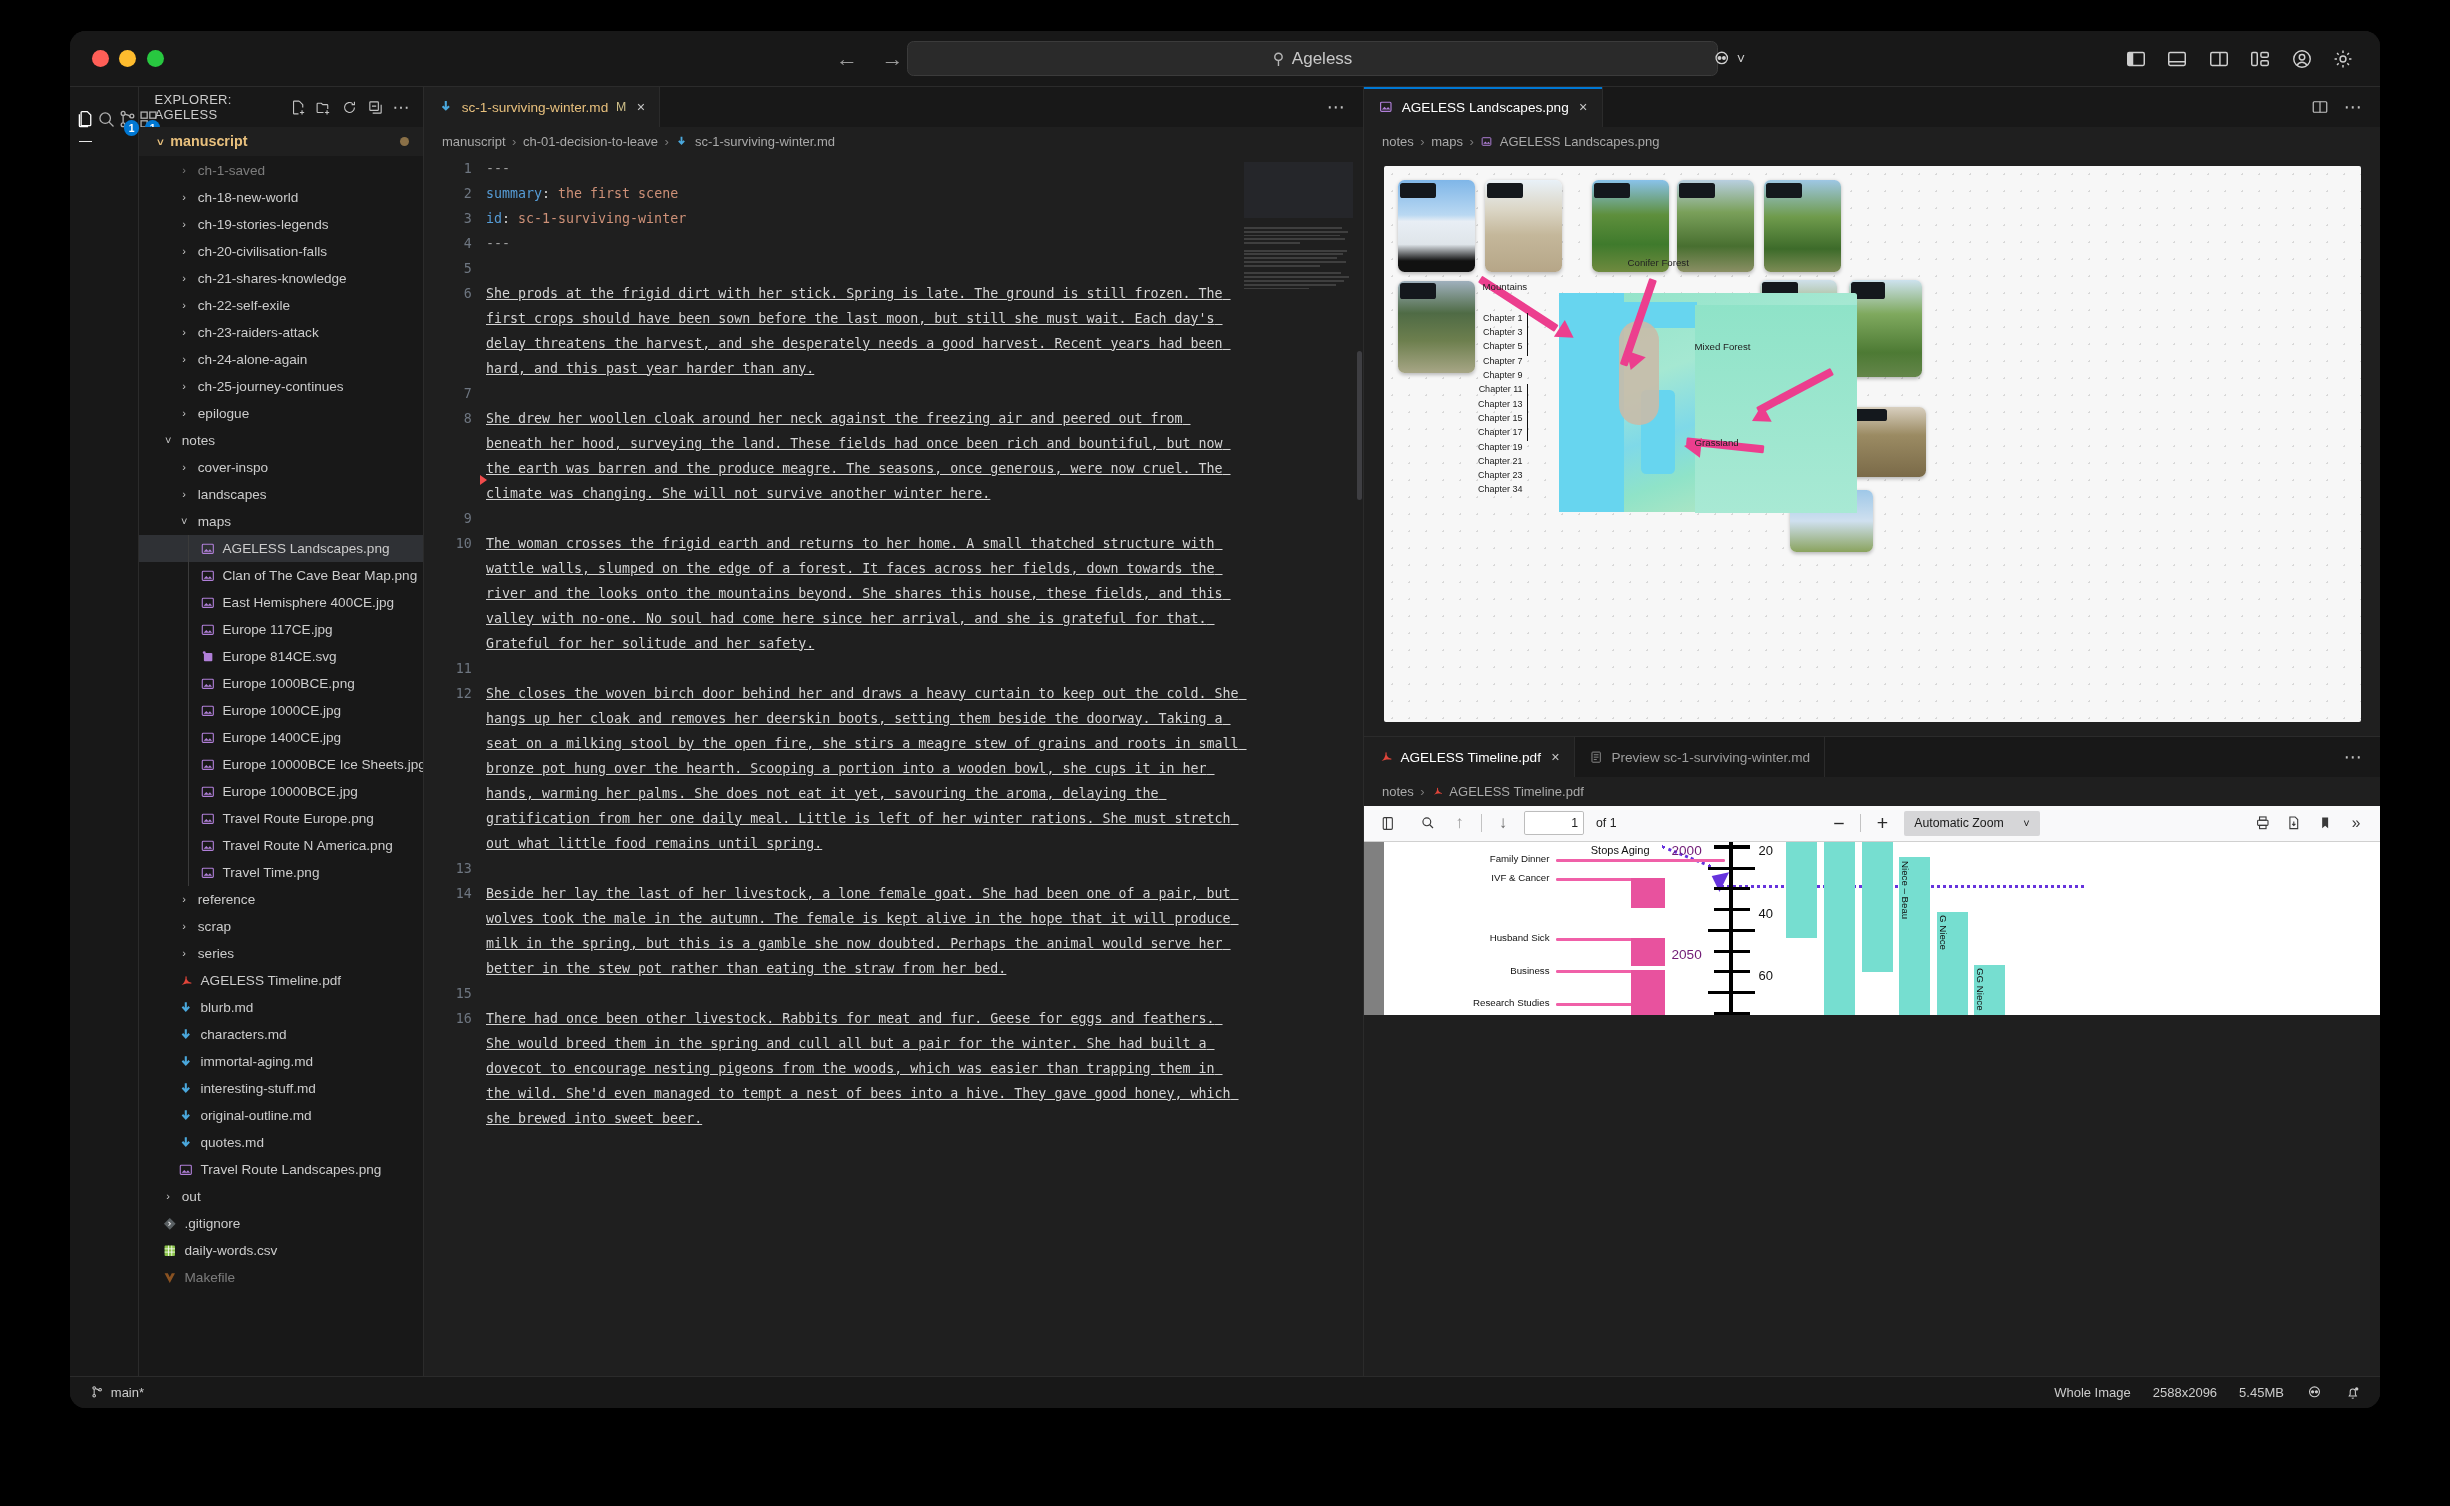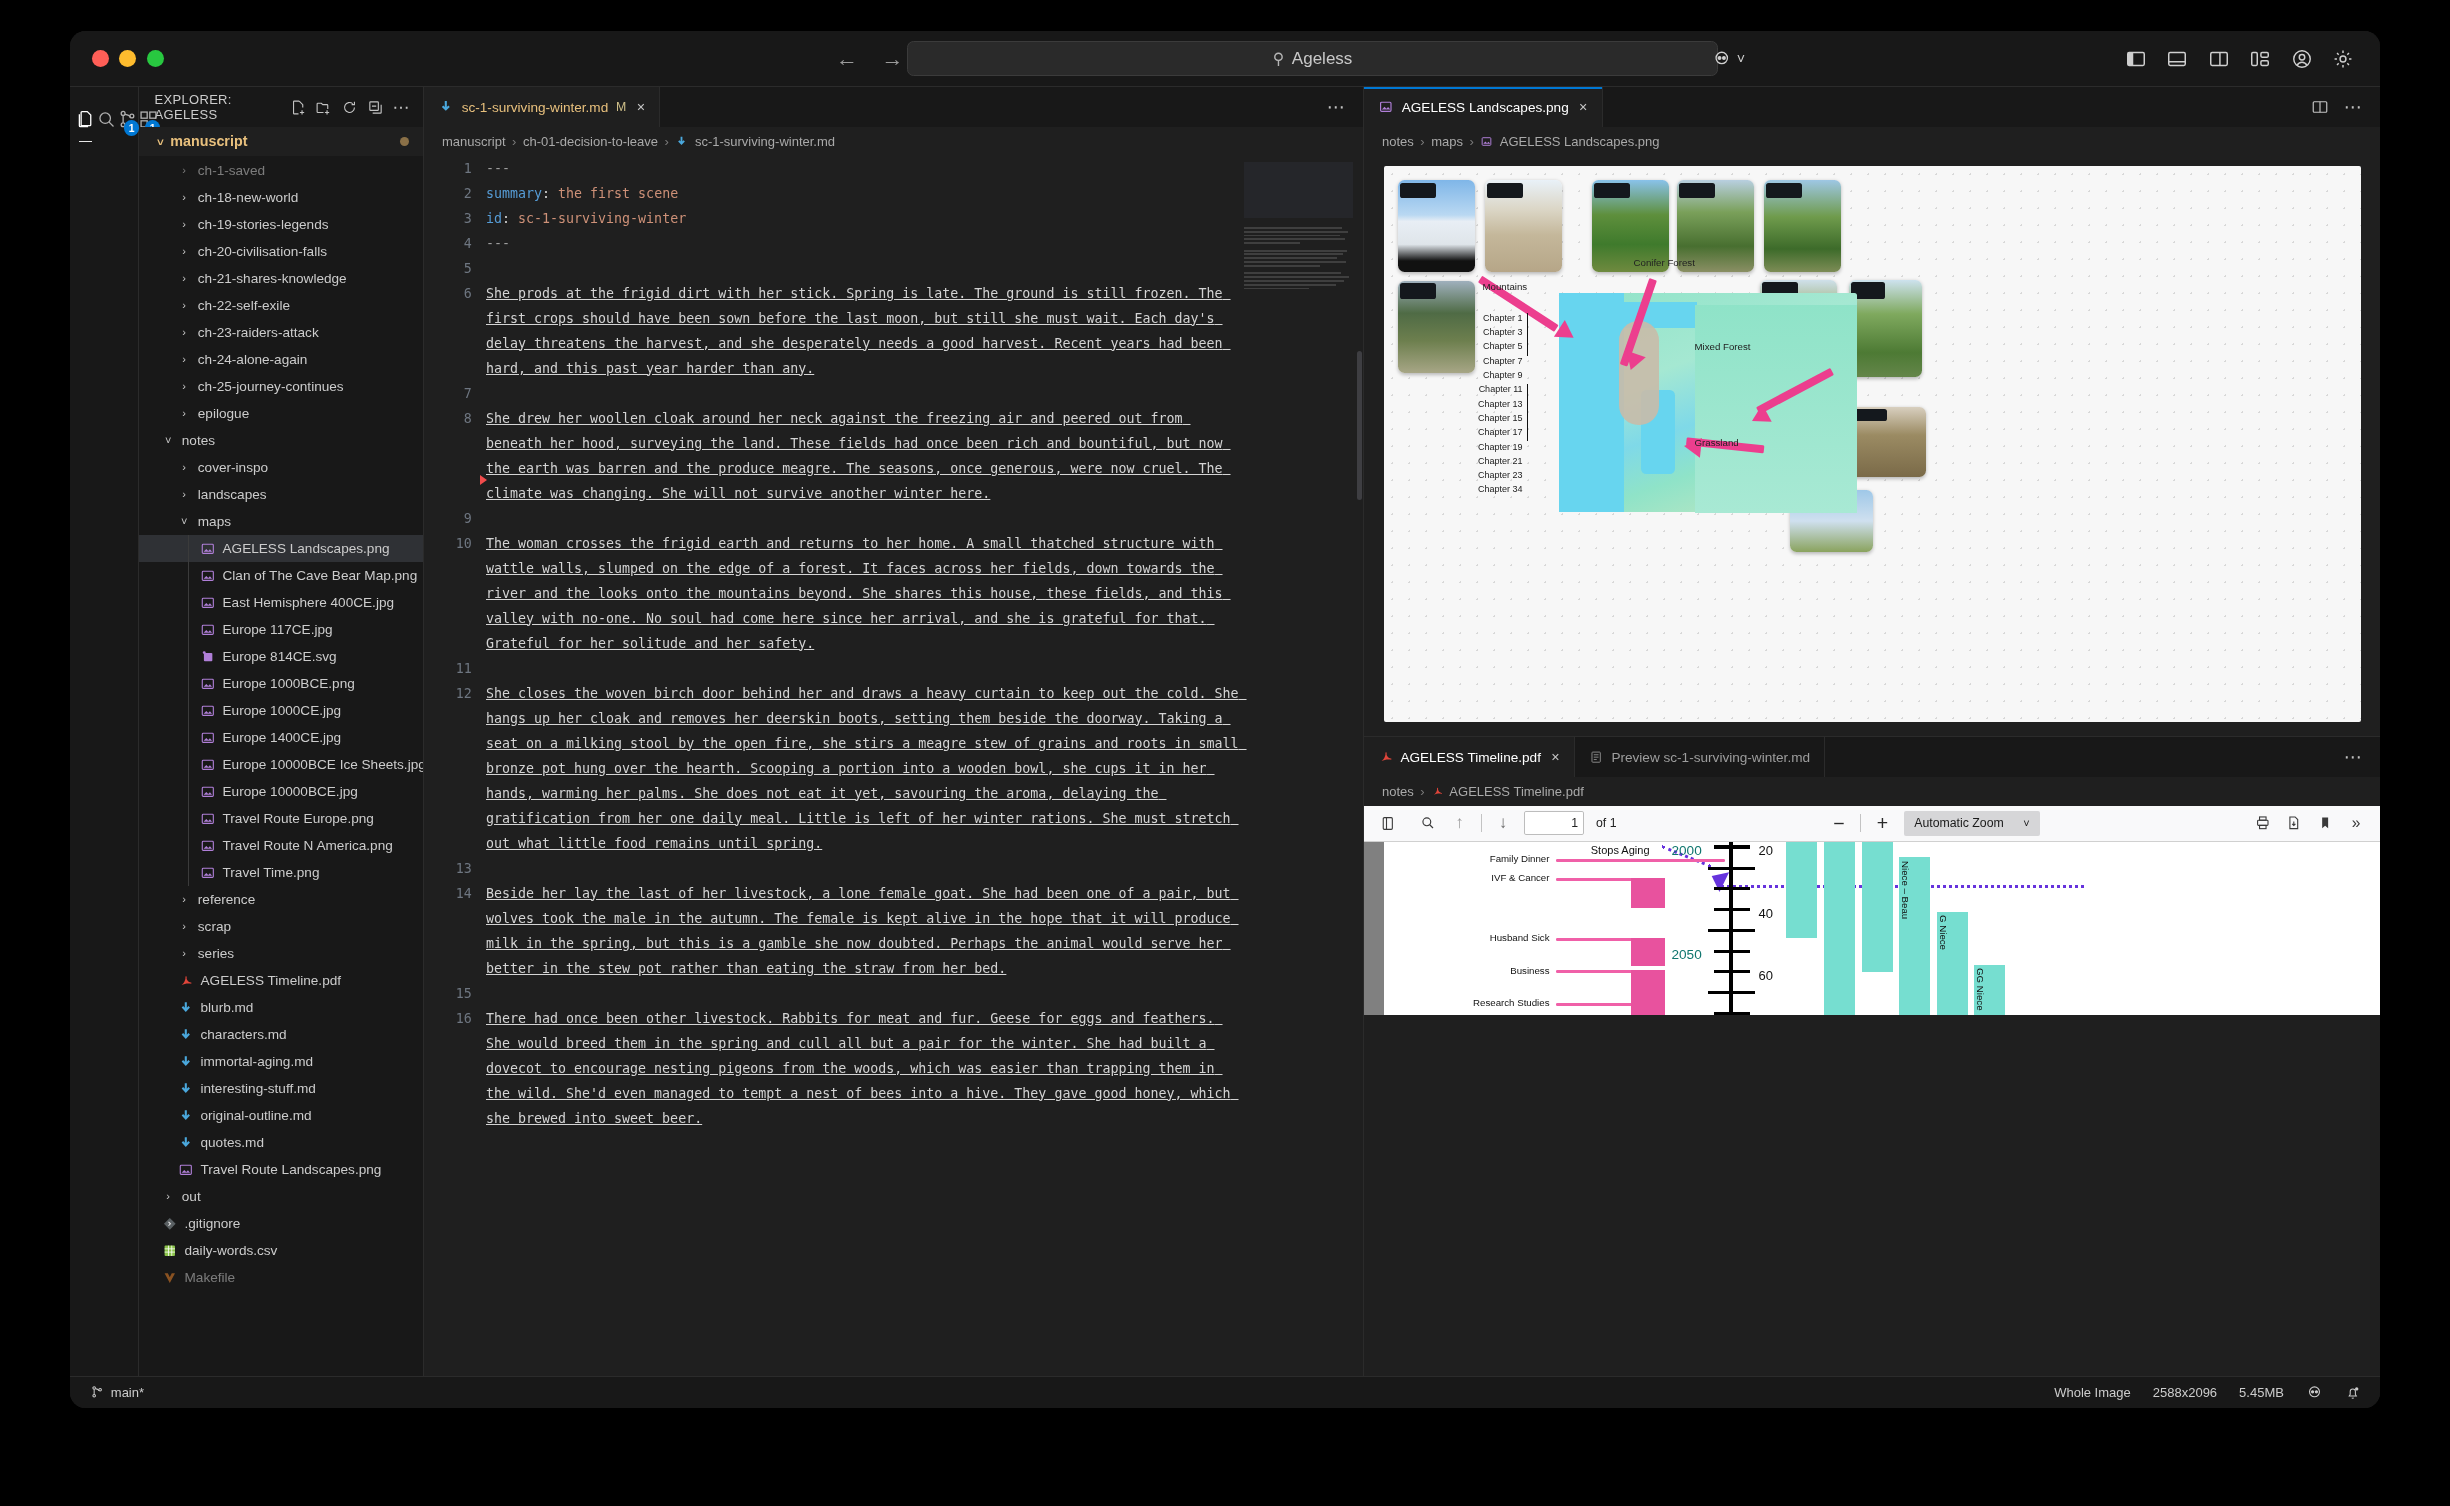--- a/index.html
+++ b/index.html
@@ -207,21 +207,21 @@
   .zoomsel {
     background:#d6d6d8; border-radius:1.9px; height:25px; padding:0 10.4px;
     display:flex;align-items:center; gap:19.5px; font-size:12.3px; color:#1a1a1a;
   }
   .vdiv { width:0.6px; height:18px; background:#c3c3c3; }
   .pdfpage { flex:1; background:#808080; overflow:hidden; position:relative; }
   .pdfsheet { position:absolute; left:19.5px; right:0; top:0; bottom:0; background:#fff; }
   .tl-label { position:absolute; font-size:9.7px; color:#111; text-align:right; }
   .tl-pinkline { position:absolute; height:3.2px; background:#f060a8; border-radius:1.3px; }
   .tl-pinkbar { position:absolute; background:#e8529e; }
-  .tl-year { position:absolute; font-size:13.6px; color:#0f766e; font-weight:500;}
+  .tl-year { position:absolute; font-size:13.6px; color:#701a75; font-weight:500;}
   .tl-axis { position:absolute; width:4.5px; background:#000; }
   .tl-tick { position:absolute; height:3.2px; background:#000; }
   .tl-num { position:absolute; font-size:13px; color:#111; }
   .tl-green { position:absolute; background:#76ded0; }
   .tl-green span { writing-mode: vertical-rl; display:block; font-size:9.7px; color:#111; padding:3.9px 0 0 1.3px;}
   .tl-dots { position:absolute; border-top:3.2px dotted #6633dd; }
   .tl-dothead { position:absolute; width:0;height:0;border-left:11.7px solid transparent;border-right:11.7px solid transparent;border-top:14.3px solid #6633dd; }
 
   
   .statusbar {
@@ -814,21 +814,21 @@
               <div class="arrow" style="left:269px;top:109px;width:91px;transform:rotate(109deg);"></div>
               <div class="arrowhead" style="left:241px;top:186px;transform:rotate(109deg);"></div>
 
               <div class="arrow" style="left:448px;top:201px;width:84px;transform:rotate(152deg);"></div>
               <div class="arrowhead" style="left:367px;top:241px;transform:rotate(152deg);"></div>
 
               <div class="arrow" style="left:380px;top:279px;width:78px;transform:rotate(186deg);"></div>
               <div class="arrowhead" style="left:300px;top:271px;transform:rotate(186deg);"></div>
 
               <div class="maplabel" style="left:99px;top:115px;">Mountains</div>
-              <div class="maplabel" style="left:250px;top:91px;">Conifer Forest</div>
+              <div class="maplabel" style="left:244px;top:91px;">Conifer Forest</div>
               <div class="maplabel" style="left:311px;top:175px;">Mixed Forest</div>
               <div class="maplabel" style="left:311px;top:271px;">Grassland</div>
 
               <div class="chapcol" id="chapcol" style="left:57px;top:145px;width:82px;">
                   <div>Chapter 1</div>
                   <div>Chapter 3</div>
                   <div>Chapter 5</div>
                   <div>Chapter 7</div>
                   <div>Chapter 9</div>
                   <div>Chapter 11</div>

